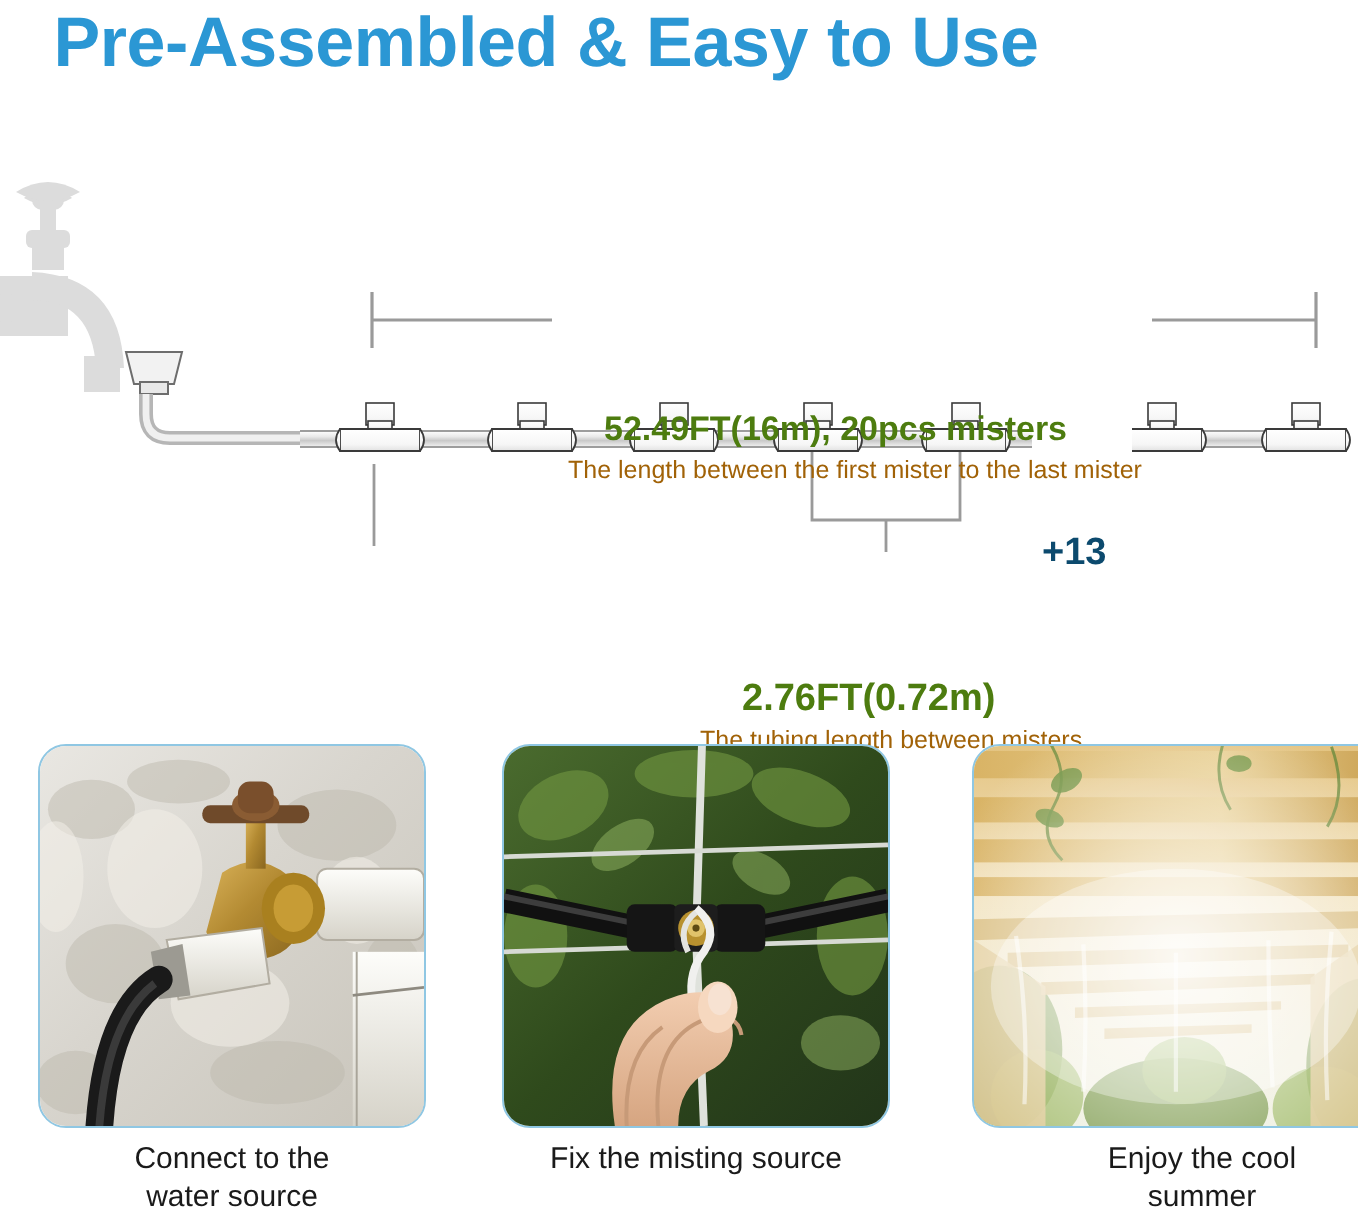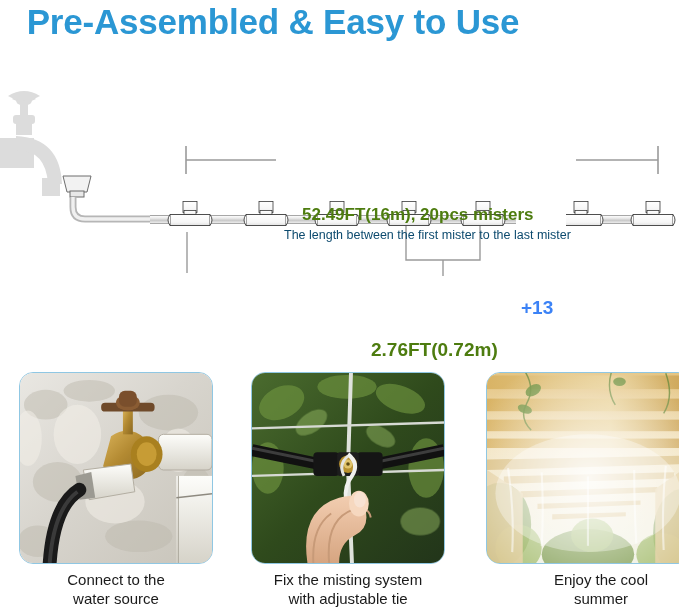--- a/index.html
+++ b/index.html
@@ -24,32 +24,32 @@
   .diagram svg{display:block;}
 
   .dimlabel{
     position:absolute;
     color:#4d7c0f;
     font-weight:bold;
     white-space:nowrap;
   }
   .dimsub{
     position:absolute;
-    color:#0c4a6e;
+    color:#a16207;
     font-size:12.5px;
     white-space:nowrap;
   }
   #len-main{left:302px;top:145px;font-size:17px;}
   #len-main-sub{left:284px;top:168px;}
   #len-drop{left:129px;top:279px;font-size:19px;}
   #len-gap{left:371px;top:279px;font-size:19px;}
   #len-gap-sub{left:350px;top:303px;}
   #plus-more{
     position:absolute;left:521px;top:206px;
-    font-size:19px;font-weight:bold;color:#3b82f6;margin-top:31px;
+    font-size:19px;font-weight:bold;color:#0c4a6e;
   }
 
   
   .strip{position:absolute;left:0;top:372px;width:679px;height:242px;}
   .card{position:absolute;top:0;width:194px;height:192px;}
   .card.a{left:19px;}
   .card.b{left:251px;}
   .card.c{left:486px;padding-left:12px;}
   .frame{
     position:absolute;inset:0;
@@ -167,20 +167,21 @@
       <path d="M 406 166 L 406 200 L 480 200 L 480 166" stroke-width="1.4"></path>
       <line x1="443" y1="200" x2="443" y2="216" stroke-width="1.4"></line>
     </g>
   </svg>
 
   <div class="dimlabel" id="len-main">52.49FT(16m), 20pcs misters</div>
   <div class="dimsub" id="len-main-sub">The length between the first mister to the last mister</div>
 
 
   <div class="dimlabel" id="len-gap">2.76FT(0.72m)</div>
+  <div class="dimsub" id="len-gap-sub">The tubing length between misters</div>
 
   <div id="plus-more">+13</div>
 </div>
 
 <div class="strip">
 
   <div class="card a">
     <div class="frame">
       <svg viewBox="0 0 194 192" preserveAspectRatio="xMidYMid slice" xmlns="http://www.w3.org/2000/svg">
         <defs>
@@ -293,22 +294,21 @@
         <path d="M 97 84 q -10 8 -4 20" stroke="#e4e4e0" stroke-width="3" fill="none"></path>
 
         <path d="M 56 192 q -8 -54 32 -66 q 22 -6 26 10 q 6 20 -10 28 q -16 8 -16 28 Z" fill="url(#skin2)"></path>
         <path d="M 78 192 q -4 -44 24 -54 q 16 -4 18 8" fill="none" stroke="#c79a78" stroke-width="2"></path>
         <ellipse cx="108" cy="132" rx="10" ry="13" fill="#f6d8bf"></ellipse>
         <ellipse cx="109" cy="128" rx="6" ry="8" fill="#f7e2d2"></ellipse>
         <path d="M 62 192 q -2 -36 18 -50" fill="none" stroke="#c79a78" stroke-width="2"></path>
       </svg>
     </div>
     <div class="caption">
-      <div>Fix the misting system</div>
-      <div>with adjustable tie</div>
+      <div>Fix the misting source</div>
     </div>
   </div>
 
   <div class="card c">
     <div class="frame">
       <svg viewBox="0 0 194 192" preserveAspectRatio="xMidYMid slice" xmlns="http://www.w3.org/2000/svg">
         <defs>
           <linearGradient id="sky3" x1="0" y1="0" x2="0" y2="1">
             <stop offset="0%" stop-color="#e3c27e"></stop>
             <stop offset="40%" stop-color="#f2e3bf"></stop>

